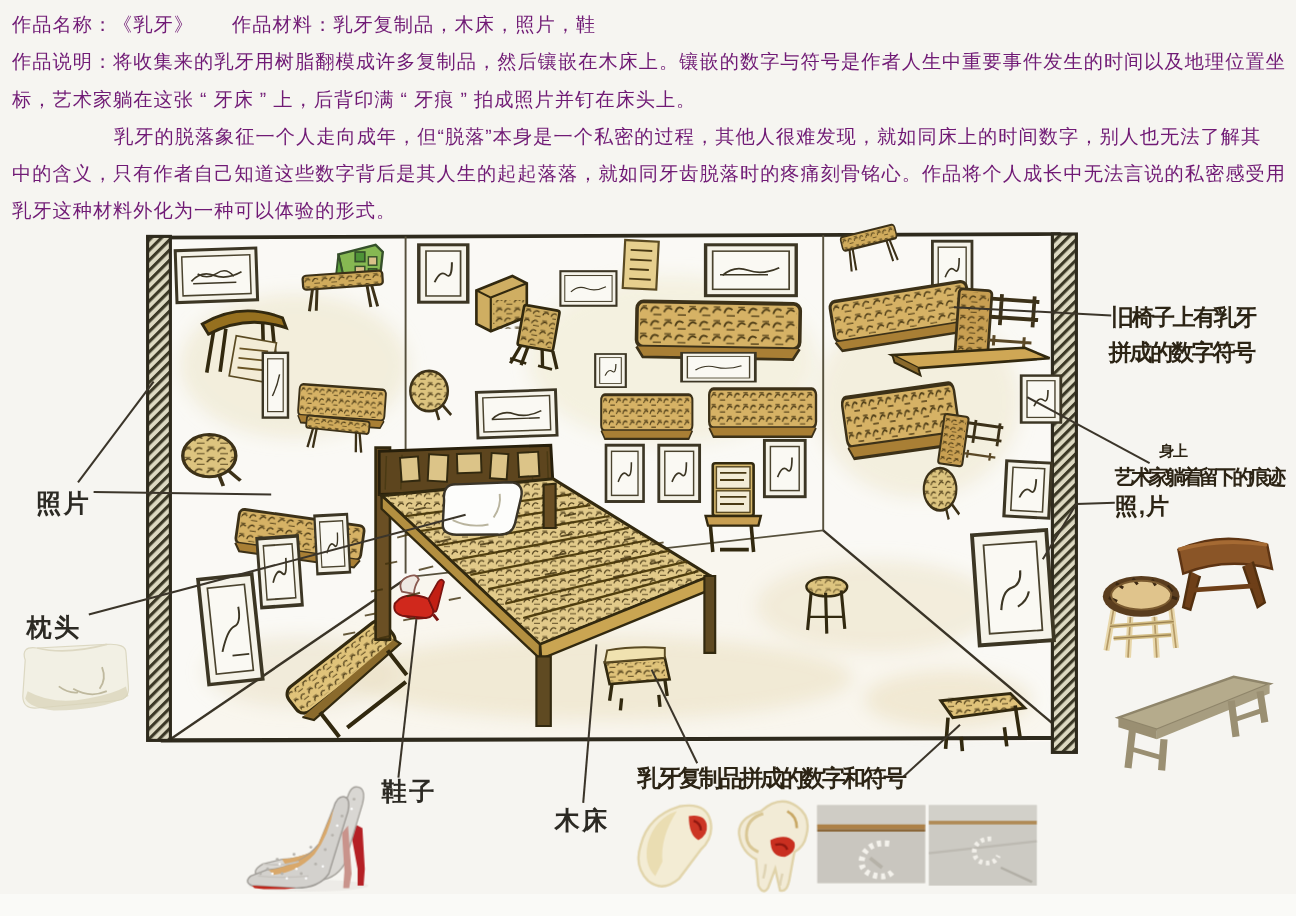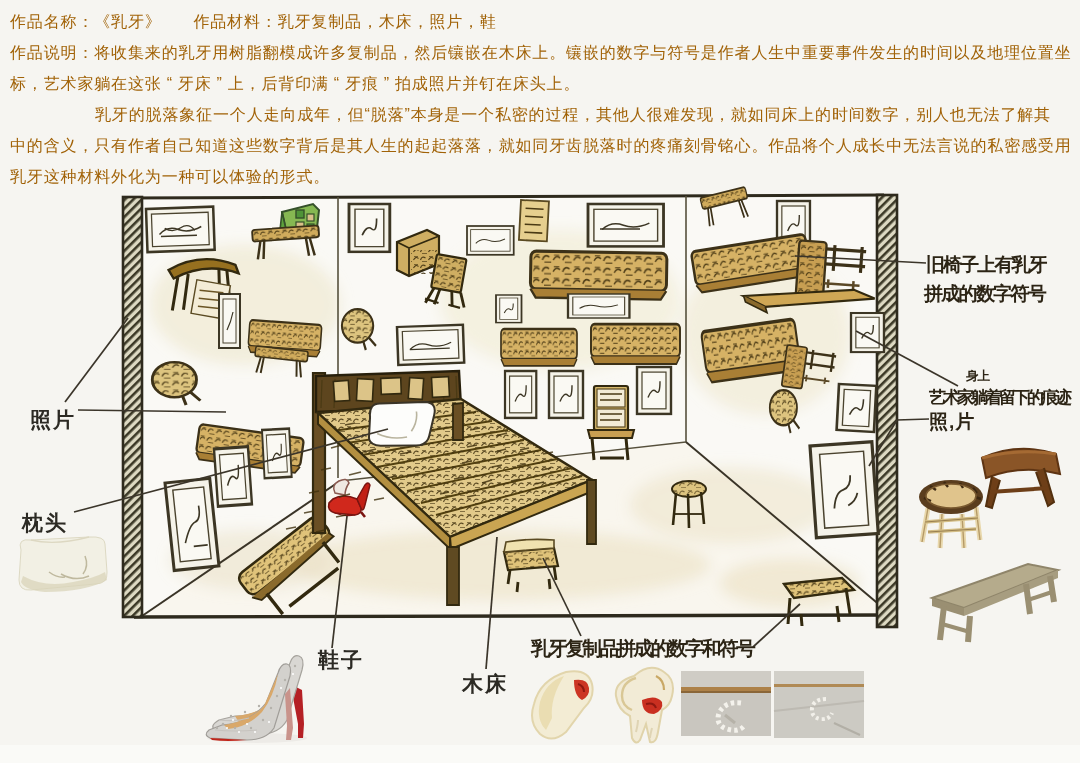--- a/index.html
+++ b/index.html
@@ -1,19 +1,19 @@
 <!DOCTYPE html>
 <html><head>
 <meta charset="utf-8">
 <style>
   html,body{margin:0;padding:0;}
   body{width:1080px;height:763px;background:#f6f5f1;overflow:hidden;position:relative;
        font-family:"Liberation Sans",sans-serif;}
   #desc{position:absolute;left:10px;top:6px;width:1070px;font-size:16px;line-height:31px;
-        color:#a16207;letter-spacing:0.85px;white-space:nowrap;}
+        color:#701a75;letter-spacing:0.85px;white-space:nowrap;}
   svg{position:absolute;left:0;top:0;}
 </style>
 </head>
 <body>
 
 <div id="desc">作品名称：《乳牙》&nbsp;&nbsp;&nbsp;&nbsp;&nbsp;&nbsp;作品材料：乳牙复制品，木床，照片，鞋<br>作品说明：将收集来的乳牙用树脂翻模成许多复制品，然后镶嵌在木床上。镶嵌的数字与符号是作者人生中重要事件发生的时间以及地理位置坐<br>标，艺术家躺在这张<b style="padding:0 5px;font-weight:normal">“</b>牙床<b style="padding:0 5px;font-weight:normal">”</b>上，后背印满<b style="padding:0 5px;font-weight:normal">“</b>牙痕<b style="padding:0 5px;font-weight:normal">”</b>拍成照片并钉在床头上。<br><span style="padding-left:85px"></span>乳牙的脱落象征一个人走向成年，但“脱落”本身是一个私密的过程，其他人很难发现，就如同床上的时间数字，别人也无法了解其<br>中的含义，只有作者自己知道这些数字背后是其人生的起起落落，就如同牙齿脱落时的疼痛刻骨铭心。作品将个人成长中无法言说的私密感受用<br>乳牙这种材料外化为一种可以体验的形式。</div>
 <svg width="1080" height="763" viewBox="0 0 1080 763">
 <defs>
   <filter id="soft" x="-30%" y="-30%" width="160%" height="160%">
         <feGaussianBlur stdDeviation="7"></feGaussianBlur>

